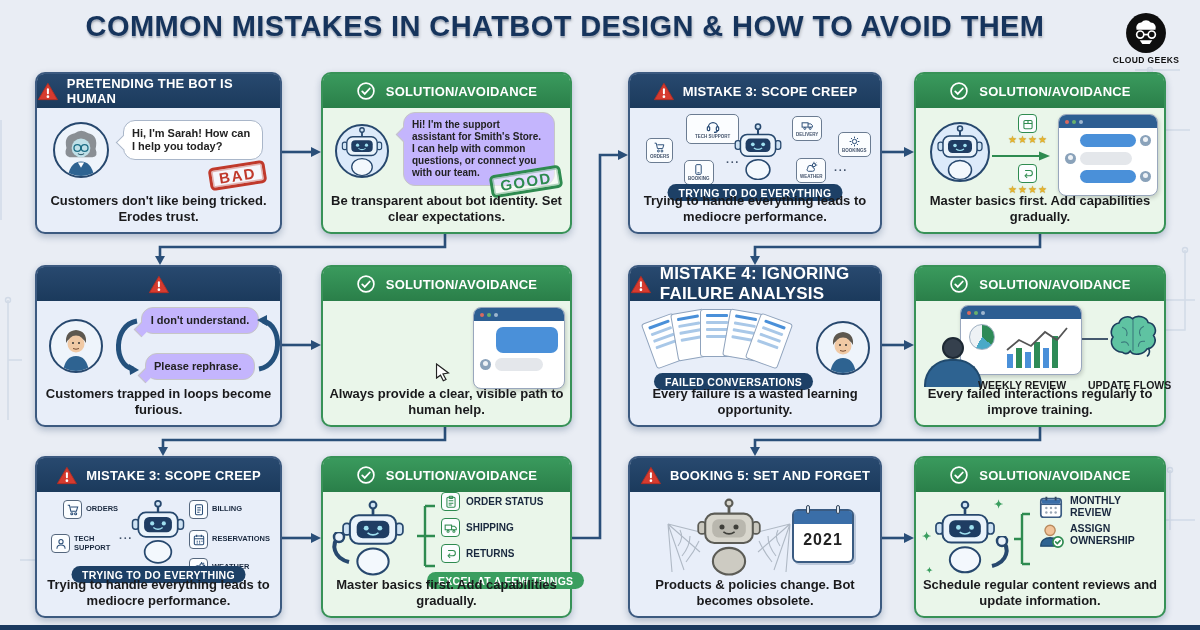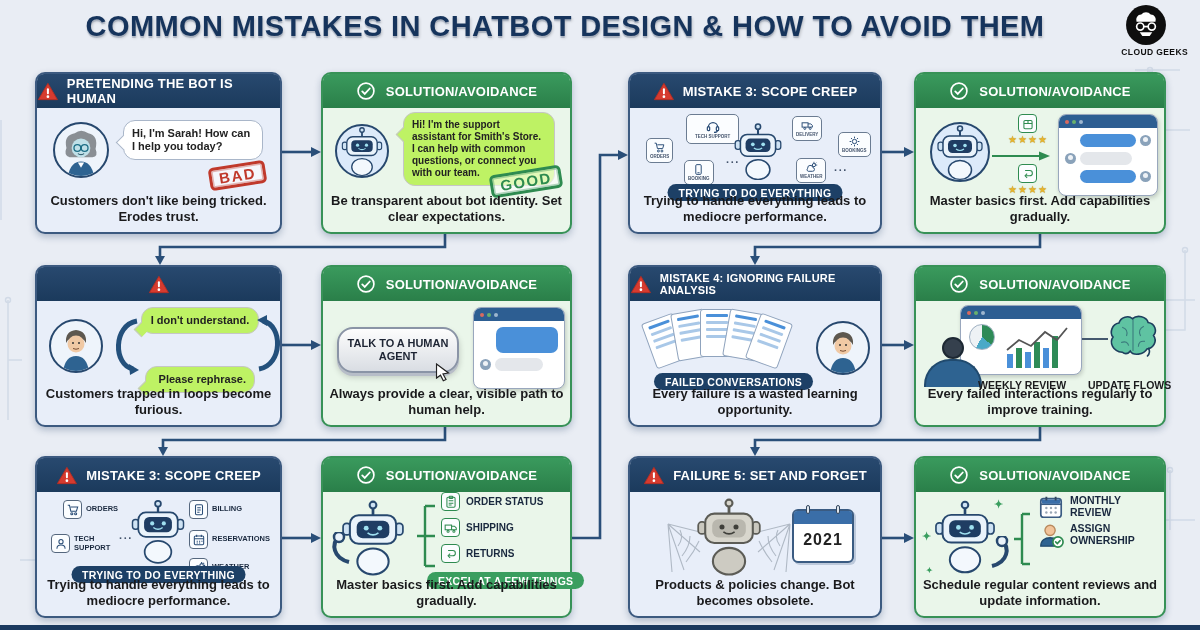--- a/index.html
+++ b/index.html
@@ -4,43 +4,43 @@
 <style>
   *{box-sizing:border-box;margin:0;padding:0}
   html,body{width:1200px;height:630px}
   body{font-family:"Liberation Sans",sans-serif;background:#dfe6ee}
   .canvas{position:relative;width:1200px;height:630px;overflow:hidden;background:#e9edf4}
   .bg-svg{position:absolute;inset:0;z-index:0}
   .defs{position:absolute;width:0;height:0;overflow:hidden}
   
   .page-title{position:absolute;left:40px;right:110px;top:10px;text-align:center;font-size:29px;font-weight:800;
     letter-spacing:.4px;color:#16345c;text-shadow:0 2px 0 rgba(22,52,92,.18),1px 2px 3px rgba(0,0,0,.18);z-index:2}
-  .logo{position:absolute;right:12px;top:4px;width:84px;text-align:right;z-index:2}
+  .logo{position:absolute;right:12px;top:12px;width:84px;text-align:center;z-index:2}
   .logo-circle{width:42px;height:42px;margin:0 auto}
   .logo-text{font-size:8.5px;font-weight:700;color:#101010;letter-spacing:.4px;margin-top:1px}
   
   .card{position:absolute;border-radius:10px;box-shadow:0 3px 7px rgba(25,54,92,.28);z-index:1}
   .mistake{background:#e8eef9;border:2px solid #3c5a80}
   .solution{background:#eaf6ea;border:2px solid #379257}
   .card-header{height:34px;display:flex;align-items:center;justify-content:center;gap:8px;
     border-radius:7px 7px 0 0;color:#fff;font-weight:700;font-size:13px;letter-spacing:.2px}
   .mistake .card-header{background:linear-gradient(#28496f,#1b3a5c)}
   .solution .card-header{background:linear-gradient(#3a9a5d,#2a7f49)}
-  .card-header.hsmall{font-size:11px}
+  .card-header.hsmall{font-size:17px}
   .card-body{position:absolute;left:0;right:0;top:34px;bottom:0}
   .illo{position:absolute;left:0;right:0;top:0;height:92px}
   .caption{position:absolute;left:6px;right:6px;bottom:7px;text-align:center;font-size:13px;font-weight:700;
     color:#1a1a1c;line-height:1.22}
   .hicon{display:flex;width:22px;height:20px}
   
   .bubble{position:absolute;background:#fff;border:1.5px solid #a9b6c9;border-radius:12px;padding:6px 8px;
     font-size:11px;font-weight:600;color:#222;line-height:1.2}
   .bubble::after{content:"";position:absolute;left:-6px;top:16px;width:10px;height:10px;background:inherit;
     border-left:1.5px solid #a9b6c9;border-bottom:1.5px solid #a9b6c9;transform:rotate(45deg)}
-  .bubble.graybub{background:#bef264;border-color:#c6c6c6}
+  .bubble.graybub{background:#c4b5fd;border-color:#c6c6c6}
   .bubble.graybub::after{border-color:#c6c6c6}
   .stamp{position:absolute;font-weight:800;font-size:15px;letter-spacing:1.5px;padding:0 7px;border-radius:5px;
     transform:rotate(-9deg);background:rgba(255,255,255,.55)}
   .stamp.bad{color:#c0392b;border:3px solid #c0392b;box-shadow:0 0 0 1.5px rgba(192,57,43,.35) inset}
   .stamp.good{color:#2e8b50;border:3px solid #2e8b50;box-shadow:0 0 0 1.5px rgba(46,139,80,.35) inset}
   .badge{position:absolute;background:#1d4066;color:#fff;font-size:10.5px;font-weight:700;
     padding:2.5px 11px;border-radius:11px;letter-spacing:.3px;white-space:nowrap}
   .badge.green{background:#3a9e5f}
   .avatar{position:absolute;border-radius:50%;background:#eef4fb;border:2px solid #27486e;overflow:hidden}
   .avatar svg{display:block;width:100%;height:100%}
@@ -511,42 +511,41 @@
         <div class="avatar" style="left:12px;top:18px;width:54px;height:54px">
             <svg viewBox="0 0 100 100">
               <use href="#sym-man"></use>
             </svg>
           </div>
         <svg style="position:absolute;left:72px;top:12px;width:30px;height:66px">
             <path d="M28 8 C4 12 4 52 24 56" stroke="#23507c" stroke-width="5" fill="none"></path>
             <polygon points="30,57 20,51 21,62" fill="#23507c"></polygon>
           </svg>
         <div class="bubble graybub" style="left:104px;top:6px;width:118px;text-align:center">I don't understand.</div>
-        <div class="bubble graybub" style="left:108px;top:65px;width:110px;text-align:right">Please rephrase.</div>
+        <div class="bubble graybub" style="left:108px;top:52px;width:110px;text-align:left">Please rephrase.</div>
         <svg style="position:absolute;left:218px;top:12px;width:30px;height:66px">
             <path d="M4 56 C28 52 28 12 8 8 " stroke="#23507c" stroke-width="5" fill="none"></path>
             <polygon points="2,7 12,2 12,13" fill="#23507c"></polygon>
           </svg>
       </div>
       <div class="caption">Customers trapped in loops become furious.</div>
     </div>
   </section>
 
   <section class="card solution" style="left:321px;top:265px;width:251px;height:162px">
     <div class="card-header">
       <span class="hicon">
           <svg viewBox="0 0 24 24">
             <use href="#i-check"></use>
           </svg>
         </span>
       <span>SOLUTION/AVOIDANCE</span>
     </div>
     <div class="card-body">
       <div class="illo">
-        <div class="hbtn" style="left:14px;top:26px">TALK TO A HUMAN AGENT</div>
         <svg class="cursor" style="left:112px;top:62px" viewBox="0 0 16 19">
             <use href="#i-cursor"></use>
           </svg>
         <div class="chatwin" style="left:150px;top:6px;width:92px;height:82px">
           <div class="wbar">
               <i></i>
               <i></i>
               <i></i>
             </div>
           <div class="wbody">
@@ -776,21 +775,21 @@
     </div>
   </section>
 
   <section class="card mistake" style="left:628px;top:456px;width:254px;height:162px">
     <div class="card-header">
       <span class="hicon">
           <svg viewBox="0 0 24 22">
             <use href="#i-warn"></use>
           </svg>
         </span>
-      <span>FAILURE 5: SET AND FORGET</span>
+      <span>BOOKING 5: SET AND FORGET</span>
     </div>
     <div class="card-body">
       <div class="illo">
         <svg style="position:absolute;left:36px;top:30px;width:44px;height:52px" viewBox="0 0 44 52">
             <use href="#i-web"></use>
           </svg>
         <svg style="position:absolute;left:118px;top:30px;width:44px;height:52px;transform:scaleX(-1)" viewBox="0 0 44 52">
             <use href="#i-web"></use>
           </svg>
         <svg style="position:absolute;left:64px;top:4px;width:70px;height:80px">

